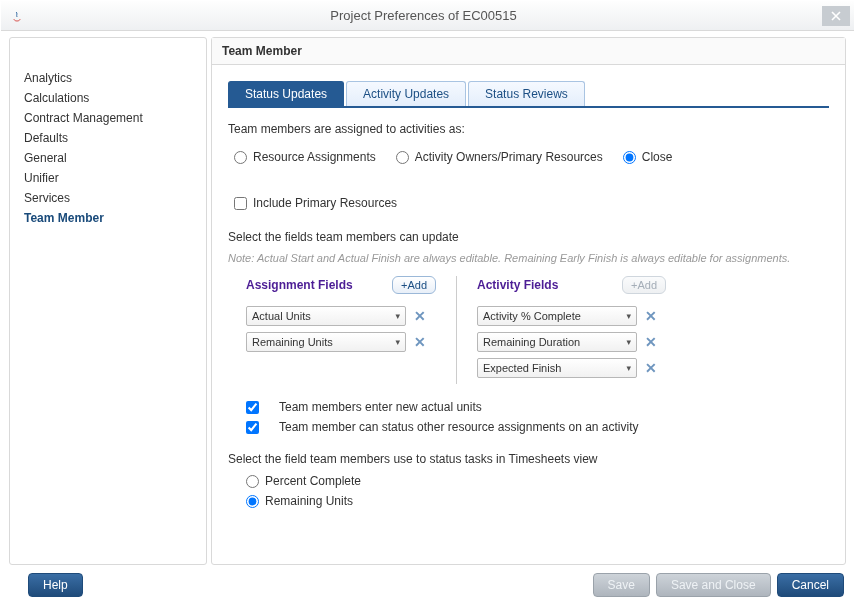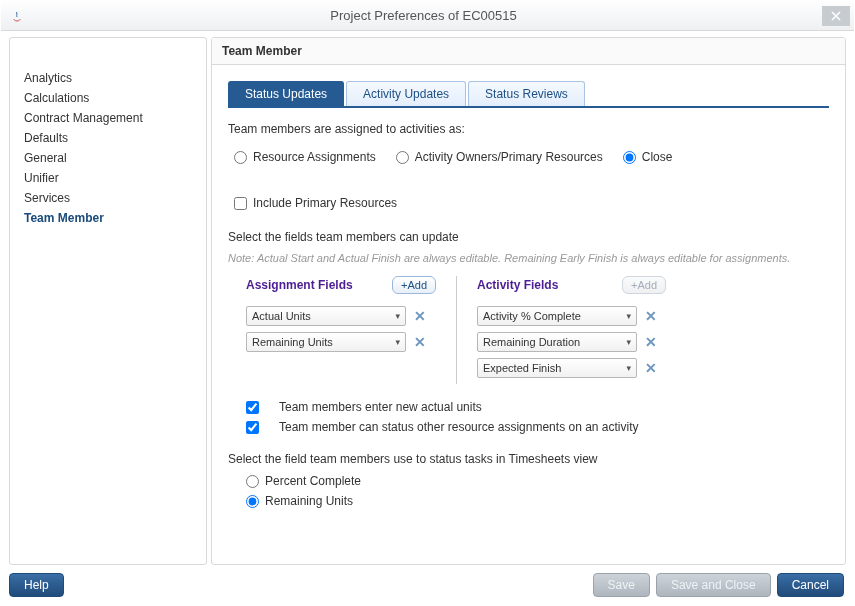--- a/index.html
+++ b/index.html
@@ -186,21 +186,21 @@
   .faux-select .chev { color: #555; font-size: 9px;}
   .del-x { color: #6f96bf; font-weight: bold; cursor: pointer; font-size: 14px; }
   .checks { margin: 10px 0 18px 18px; }
   .checks .check-row { margin: 6px 0; gap: 20px;}
   .timesheet-block { margin: 4px 0 0 0; }
   .timesheet-radios { margin: 6px 0 0 18px;}
   .timesheet-radios .radio-row { margin: 6px 0;}
   .footer {
     display: flex;
     align-items: center;
-    padding: 4px 10px 8px 8px;
+    padding: 4px 10px 8px 27px;
     gap: 6px;
   }
   .footer .spacer { flex: 1; }
   .btn {
     border: 1px solid #1f4b7a;
     background: linear-gradient(to bottom,#3a6ea5,#1f4b7a);
     color: #fff;
     padding: 4px 14px;
     border-radius: 4px;
     cursor: pointer;

